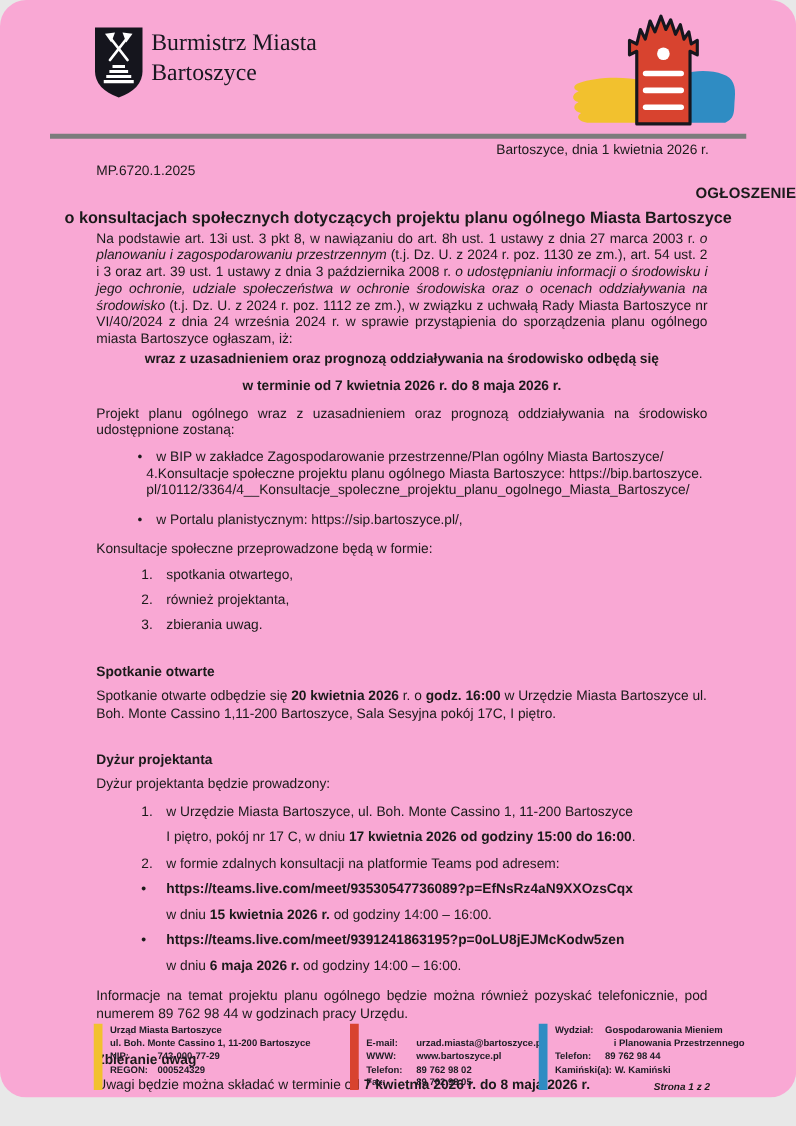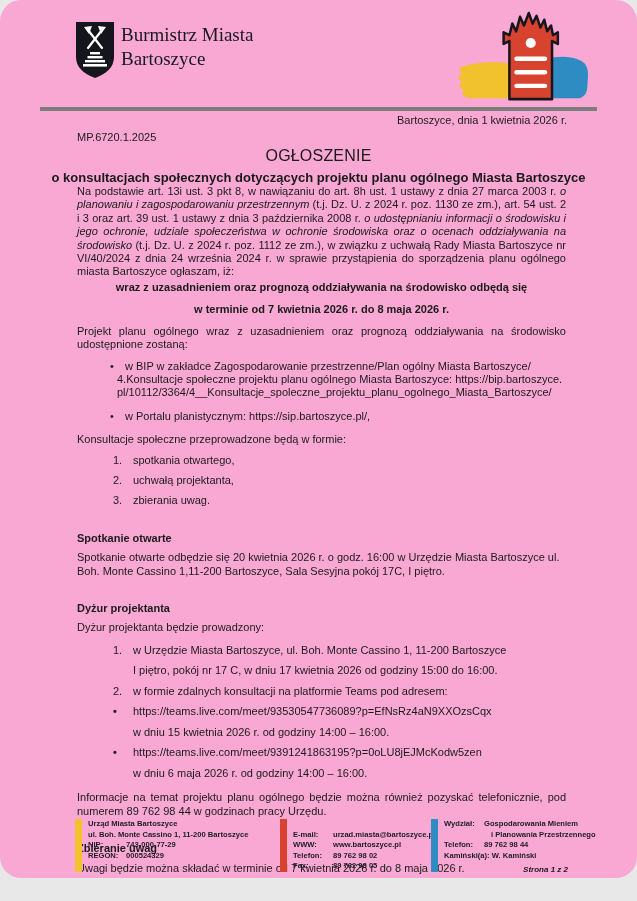--- a/index.html
+++ b/index.html
@@ -14,27 +14,27 @@
     position:absolute;left:121px;top:23px;
     font-family:"Liberation Serif","DejaVu Serif",serif;
     font-size:19px;line-height:24px;color:#181820;
   }
   .citylogo{position:absolute;left:452px;top:11px;width:140px;height:92px;}
   .rule{position:absolute;left:40px;top:107px;width:557px;height:4px;background:#7c7c7c;}
   .dateline{position:absolute;top:114px;right:70px;font-size:11px;}
   .refnum{position:absolute;left:77px;top:131px;font-size:11px;}
   
   .title-block{position:absolute;left:0;top:147px;width:637px;text-align:center;}
-  .doc-title{font-size:16px;font-weight:normal;letter-spacing:.2px;}
+  .doc-title{font-size:12px;font-weight:bold;letter-spacing:.2px;text-align:right;}
   .doc-subtitle{font-size:13px;font-weight:bold;margin-top:5px;}
   
   .content{position:absolute;left:77px;top:185px;width:489px;font-size:11px;line-height:13.4px;}
   .just{text-align:justify;}
   .center{text-align:center;}
-  .b{font-weight:normal;}
+  .b{font-weight:bold;}
   .i{font-style:italic;}
   p{margin:0;}
   .announce{font-weight:bold;line-height:16.5px;margin-top:3px;}
   .term{font-weight:bold;margin-top:8px;}
   .para{margin-top:8px;}
   .heading{font-weight:bold;margin-top:24px;}
   .bullet-item{position:relative;padding-left:40px;text-indent:8px;margin-top:8px;}
   .bullet-item .marker{position:absolute;left:33px;top:0;text-indent:0;}
   .bullet-item .wrap{text-indent:0;display:inline;}
   .urlbreak{word-break:break-all;}
@@ -123,21 +123,21 @@
 
     <p class="para" style="margin-top:10px;">Konsultacje społeczne przeprowadzone będą w formie:</p>
 
     <div>
       <div class="num-item">
         <span class="marker">1.</span>
         <span>spotkania otwartego,</span>
       </div>
       <div class="num-item">
         <span class="marker">2.</span>
-        <span>uchwałą projektanta,</span>
+        <span>również projektanta,</span>
       </div>
       <div class="num-item">
         <span class="marker">3.</span>
         <span>zbierania uwag.</span>
       </div>
     </div>
 
     <p class="heading">Spotkanie otwarte</p>
     <p class="para" style="margin-top:6px;"><span>Spotkanie otwarte odbędzie się </span><span class="b">20 kwietnia 2026</span><span> r. o </span><span class="b">godz. 16:00</span><span> w Urzędzie Miasta Bartoszyce ul. Boh. Monte Cassino 1,11-200 Bartoszyce, Sala Sesyjna pokój 17C, I piętro.</span></p>
 

